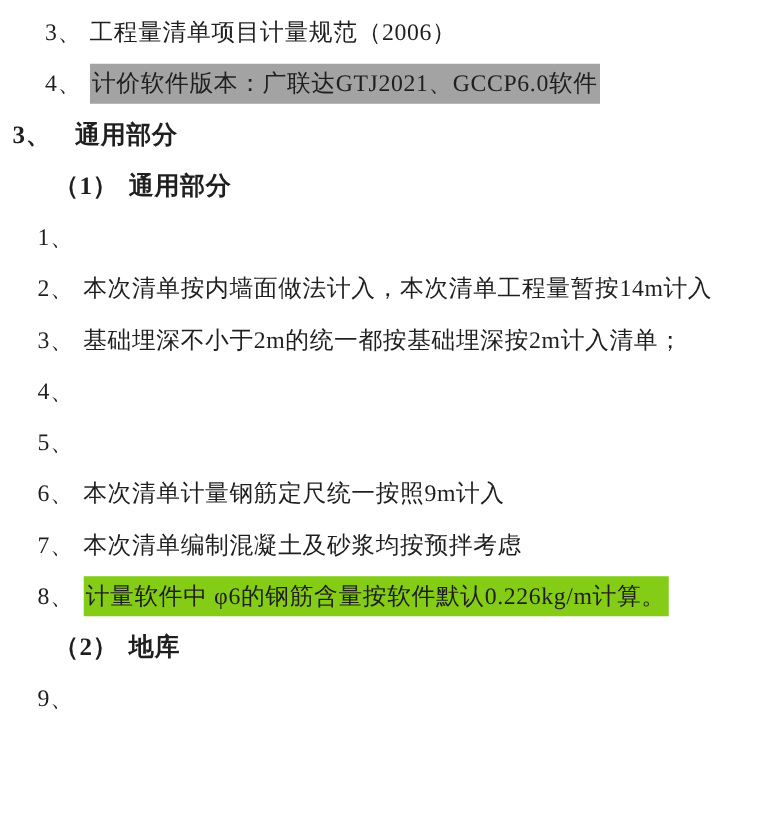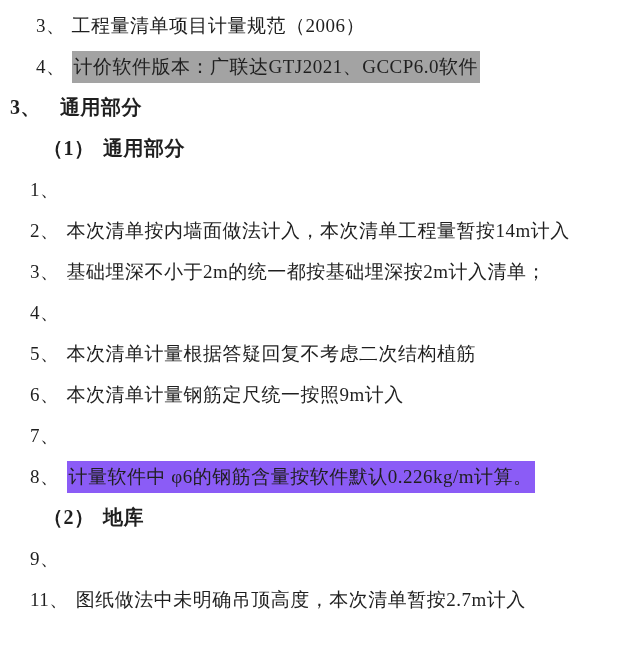--- a/index.html
+++ b/index.html
@@ -32,21 +32,21 @@
   .line.h-main { padding-left: 10px; font-weight: bold; font-size: 20px; }
   .line.h-main .num { display: inline-block; width: 50px; }
   
   .line.h-sub { padding-left: 43px; font-weight: bold; font-size: 20px; }
   .line.h-sub .num { display: inline-block; width: 60px; }
   
   .line.item { padding-left: 30px; }
   .line.item .num { display: inline-block; margin-right: 7px; }
   
   .hl-dark  { background: #a3a3a3; padding: 3px 2px; }
-  .hl-light { background: #8b5cf6; padding: 3px 2px; }
+  .hl-light { background: #84cc16; padding: 3px 2px; }
   .txt, .num, .title { letter-spacing: 0.5px; }
 </style>
 </head>
 <body>
 
 <div class="doc">
 
   <div class="line intro">
     <span class="num">3、</span>
     <span class="txt">工程量清单项目计量规范（2006）</span>
@@ -80,45 +80,41 @@
     <span class="num">3、</span>
     <span class="txt">基础埋深不小于2m的统一都按基础埋深按2m计入清单；</span>
   </div>
 
   <div class="line item">
     <span class="num">4、</span>
   </div>
 
   <div class="line item">
     <span class="num">5、</span>
-    <span class="txt">本次清单计量根据答疑回复不考虑二次结构植筋</span>
   </div>
 
   <div class="line item">
     <span class="num">6、</span>
     <span class="txt">本次清单计量钢筋定尺统一按照9m计入</span>
   </div>
 
   <div class="line item">
     <span class="num">7、</span>
+    <span class="txt">本次清单编制混凝土及砂浆均按预拌考虑</span>
   </div>
 
   <div class="line item">
     <span class="num">8、</span>
     <span class="txt hl-light">计量软件中 φ6的钢筋含量按软件默认0.226kg/m计算。</span>
   </div>
 
   <div class="line h-sub">
     <span class="num">（2）</span>
     <span class="title">地库</span>
   </div>
 
   <div class="line item">
     <span class="num">9、</span>
   </div>
 
 
-  <div class="line item">
-    <span class="num">11、</span>
-    <span class="txt">图纸做法中未明确吊顶高度，本次清单暂按2.7m计入</span>
-  </div>
 
 </div>
 
 </body></html>

